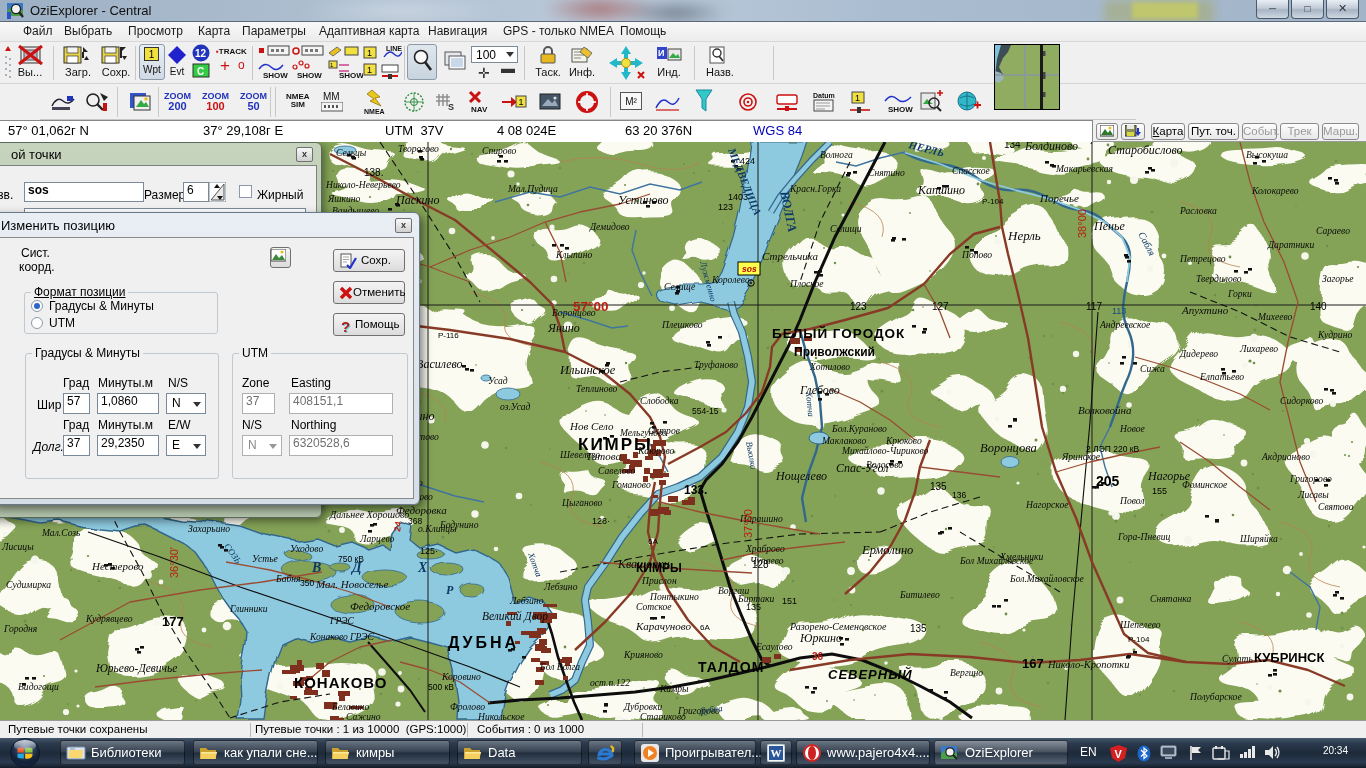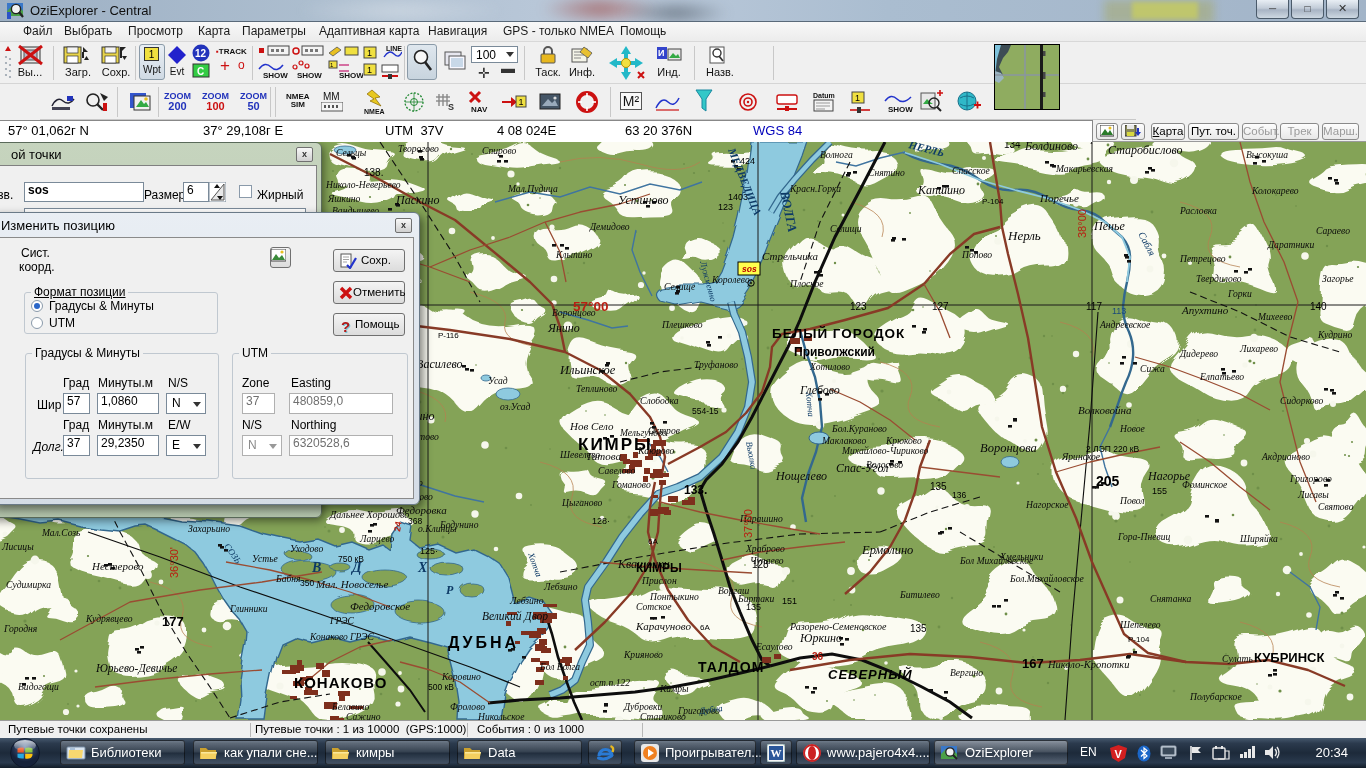--- a/index.html
+++ b/index.html
@@ -66,21 +66,21 @@
 .ssep { position:absolute; top:2px; width:1px; height:14px; background:#b8b8b8; }
 
 
 #taskbar { position:absolute; left:0; top:738px; width:1366px; height:30px;
   background:linear-gradient(180deg,#46586e 0%,#2b3a4d 18%,#1d2a3a 50%,#2a3a4e 82%,#121c28 100%);}
 .task { position:absolute; top:2px; height:25px; border:1px solid rgba(0,0,0,0.55); border-radius:3px;
   background:linear-gradient(180deg,rgba(255,255,255,0.28),rgba(255,255,255,0.10) 48%,rgba(255,255,255,0.02) 52%,rgba(255,255,255,0.12));
   color:#fff; font-size:13px; }
 .task span { position:absolute; left:30px; top:4px; white-space:nowrap; }
 .trayicon { position:absolute; top:7px; }
-#clock { position:absolute; right:18px; top:7px; color:#fff; font-size:13px; }
+#clock { position:absolute; right:18px; top:7px; color:#fff; font-size:10px; }
 </style>
 </head>
 <body>
 <div id="screen">
 
 <div id="titlebar">
   <div class="tb-blob" style="left:540px;top:-6px;width:120px;height:30px;background:radial-gradient(ellipse,rgba(150,40,30,0.55),rgba(150,40,30,0) 70%);"></div>
   <div class="tb-blob" style="left:620px;top:0px;width:110px;height:26px;background:radial-gradient(ellipse,rgba(40,50,60,0.5),rgba(40,50,60,0) 70%);"></div>
   <div class="tb-blob" style="left:300px;top:-4px;width:200px;height:30px;background:radial-gradient(ellipse,rgba(230,235,240,0.5),rgba(230,235,240,0) 75%);"></div>
   <div class="tb-blob" style="left:1104px;top:0px;width:110px;height:24px;background:rgba(165,170,110,0.55);filter:blur(4px);"></div>
@@ -337,21 +337,21 @@
   <svg class="ticon" style="left:536px;top:7px;" width="22" height="22" viewBox="0 0 22 22">
     <circle cx="11" cy="11" r="9" fill="none" stroke="#cc1111" stroke-width="4"></circle>
     <g stroke="#fff" stroke-width="1.6">
           <line x1="11" y1="2" x2="11" y2="6"></line>
           <line x1="11" y1="16" x2="11" y2="20"></line>
           <line x1="2" y1="11" x2="6" y2="11"></line>
           <line x1="16" y1="11" x2="20" y2="11"></line>
         </g>
   </svg>
   <div class="tsep2" style="left:570px;"></div>
-  <div class="ticon" style="left:580px;top:8px;width:22px;height:18px;border:1px solid #555;background:#f8f8f8;font-size:14px;text-align:center;line-height:17px;color:#111;">M²</div>
+  <div class="ticon" style="left:580px;top:8px;width:22px;height:18px;border:1px solid #555;background:#f8f8f8;font-size:10px;text-align:center;line-height:17px;color:#111;">M²</div>
   <svg class="ticon" style="left:614px;top:8px;" width="26" height="20" viewBox="0 0 26 20">
     <path d="M2 16 Q8 4 14 10 T25 6" fill="none" stroke="#2233cc" stroke-width="1.5"></path>
     <path d="M2 18 L25 18" stroke="#cc1111" stroke-width="1.2"></path>
   </svg>
   <svg class="ticon" style="left:655px;top:5px;" width="18" height="26" viewBox="0 0 18 26">
     <path d="M1 1 L17 1 L11 10 L11 22 L7 19 L7 10 Z" fill="#33c8c8" stroke="#1888a0" stroke-width="1"></path>
   </svg>
   <svg class="ticon" style="left:698px;top:8px;" width="20" height="20" viewBox="0 0 20 20">
     <circle cx="10" cy="10" r="8" fill="none" stroke="#cc1111" stroke-width="1.6"></circle>
     <circle cx="10" cy="10" r="4" fill="none" stroke="#cc1111" stroke-width="1.6"></circle>
@@ -1592,21 +1592,21 @@
         <div class="field" style="left:37px;top:81px;width:27px;height:21px;">37</div>
         <div class="field" style="left:71px;top:81px;width:62px;height:21px;">29,2350</div>
         <div class="combo" style="left:140px;top:81px;width:40px;height:21px;line-height:19px;"><span style="padding-left:5px;">E</span><span class="arr"></span></div>
       </div>
 
       <div class="group" style="left:233px;top:115px;width:176px;height:126px;">
         <div class="glabel" style="left:6px;">UTM</div>
         <div class="dlabel" style="left:9px;top:22px;">Zone</div>
         <div class="dlabel" style="left:58px;top:22px;">Easting</div>
         <div class="field dis" style="left:9px;top:39px;width:33px;height:21px;">37</div>
-        <div class="field dis" style="left:56px;top:39px;width:104px;height:21px;">480859,0</div>
+        <div class="field dis" style="left:56px;top:39px;width:104px;height:21px;">408151,1</div>
         <div class="dlabel" style="left:9px;top:64px;">N/S</div>
         <div class="dlabel" style="left:58px;top:64px;">Northing</div>
         <div class="combo" style="left:9px;top:81px;width:40px;height:21px;line-height:19px;color:#8a8a8a;border-color:#b0b0b0;"><span style="padding-left:5px;">N</span><span class="arr" style="border-top-color:#999;"></span></div>
         <div class="field dis" style="left:56px;top:81px;width:104px;height:21px;">6320528,6</div>
       </div>
     </div>
   </div>
 </div>
 
 <div id="statusbar">

